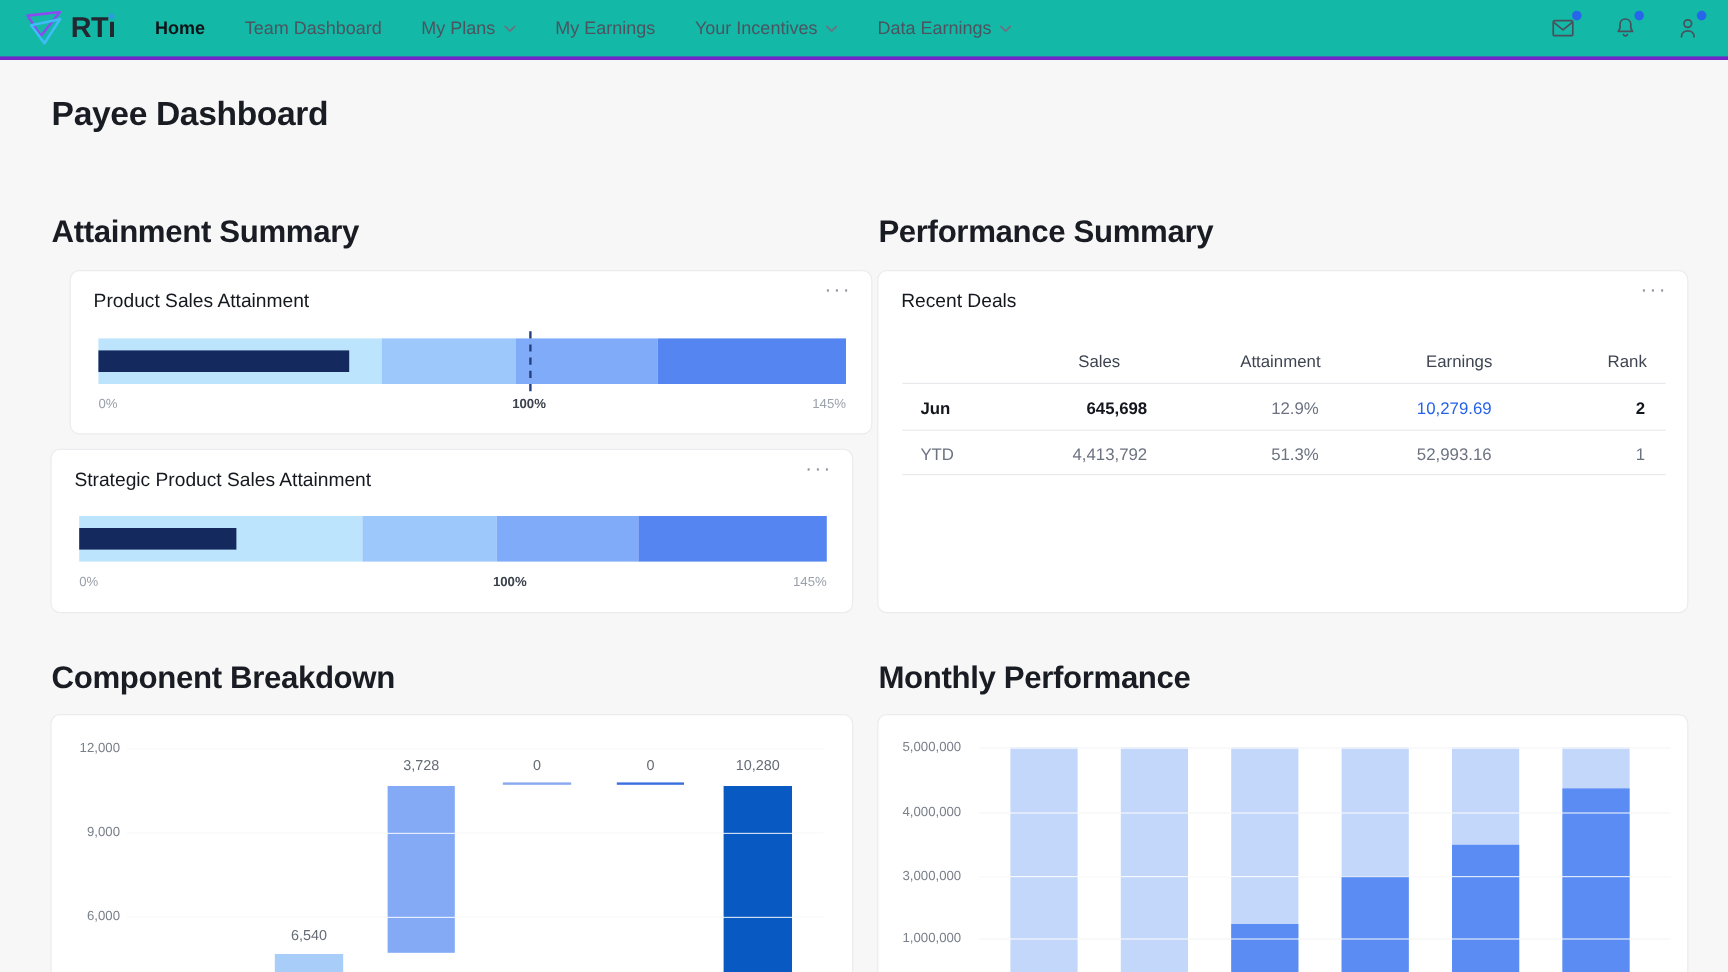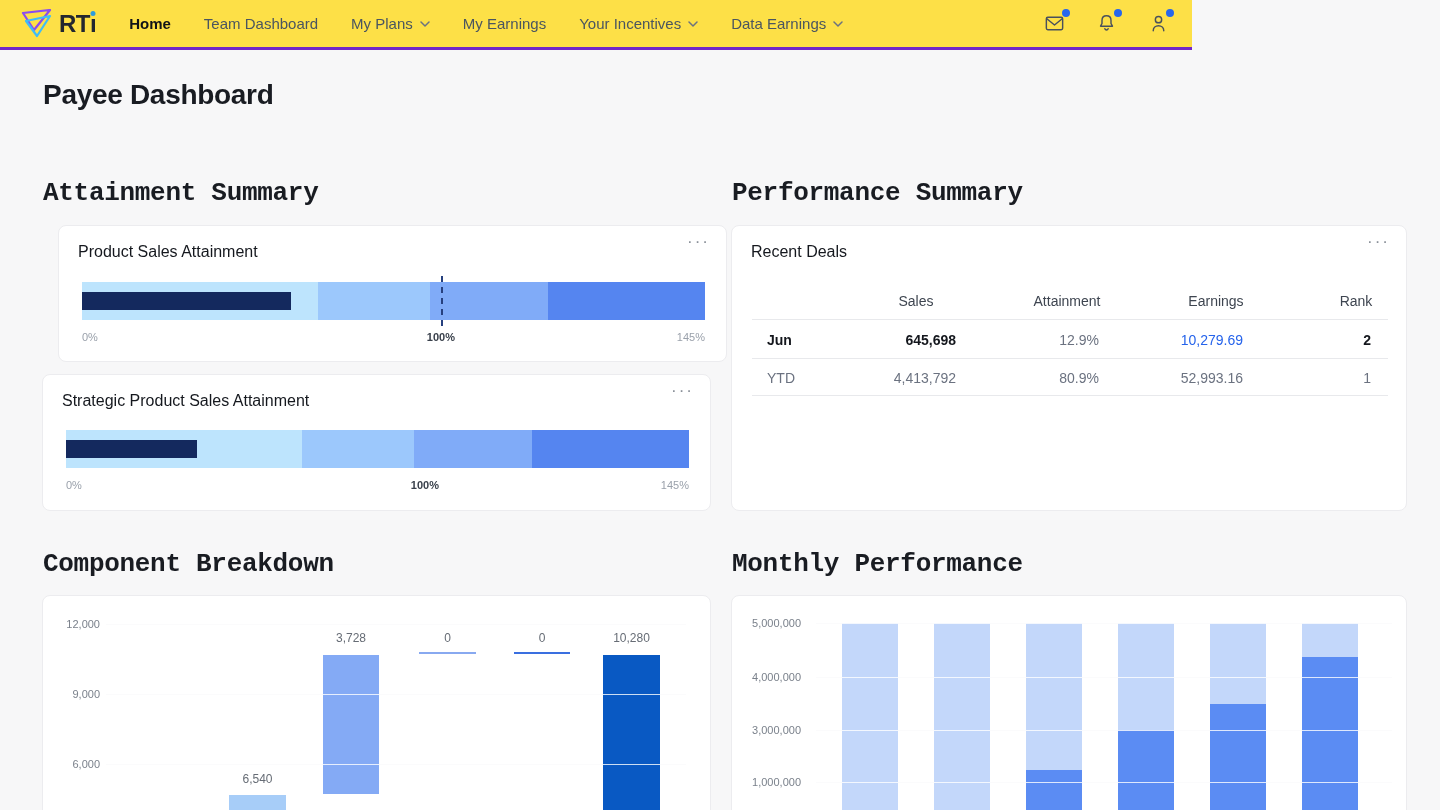--- a/index.html
+++ b/index.html
@@ -2,37 +2,37 @@
 <html><head>
 <meta charset="utf-8">
 <style>
   html,body{margin:0;padding:0;}
   body{
     width:1440px;height:810px;overflow:hidden;background:#F7F7F8;
     font-family:"Liberation Sans",sans-serif;color:#1B1F27;position:relative;
   }
   
   header{
-    position:absolute;left:0;top:0;width:1192px;height:47px;background:#fde047;
+    position:absolute;left:0;top:0;width:1440px;height:47px;background:#14b8a6;
     border-bottom:3px solid #7127C8;display:flex;align-items:center;z-index:10;
   }
   .logo{display:flex;align-items:center;gap:5px;margin-left:20px;cursor:pointer;}
   .logotext{font-size:24px;font-weight:bold;color:#23272F;letter-spacing:-0.5px;display:flex;}
   .iletter{position:relative;}
   .idot{position:absolute;left:50%;transform:translateX(-50%);top:1px;width:5px;height:5px;border-radius:50%;background:#2D9CDB;}
   nav{display:flex;align-items:center;gap:33px;margin-left:33px;}
   .nav-item{font-size:15px;color:#4A5560;display:flex;align-items:center;gap:7px;cursor:pointer;white-space:nowrap;}
   .nav-item.active{color:#101318;font-weight:bold;}
   .header-icons{margin-left:auto;margin-right:22px;display:flex;align-items:center;gap:29px;}
   .hicon{position:relative;width:23px;height:23px;cursor:pointer;}
   .hicon svg{stroke:#49505C;fill:none;stroke-width:1.5;stroke-linecap:round;stroke-linejoin:round;}
   .badge{position:absolute;top:-3px;right:-4px;width:8px;height:8px;border-radius:50%;background:#2766EB;}
   
   h1{position:absolute;left:43px;top:79px;margin:0;font-size:28px;font-weight:bold;color:#191C22;letter-spacing:-0.3px;text-align:right;}
-  .sec{position:absolute;margin:0;font-size:26px;font-weight:bold;color:#191C22;letter-spacing:-0.3px;font-family:Liberation Mono, monospace;}
+  .sec{position:absolute;margin:0;font-size:26px;font-weight:bold;color:#191C22;letter-spacing:-0.3px;}
   
   .card{position:absolute;background:#FFFFFF;border:1px solid #ECECEF;border-radius:8px;overflow:hidden;}
   .card-title{position:absolute;left:19px;top:17px;font-size:16px;color:#15181E;}
   .menu-dots{position:absolute;right:16px;top:6px;font-size:17px;color:#8A9099;letter-spacing:2px;cursor:pointer;}
   
   .bullet-track{position:absolute;left:23px;top:56px;width:623px;height:38px;display:flex;}
   .bullet-seg{height:100%;}
   .bullet-value{position:absolute;left:0;top:10px;height:18px;z-index:2;}
   .bullet-marker{position:absolute;top:-6px;height:50px;width:0;border-left:2px dashed #26407F;z-index:3;}
   .scale-labels{position:absolute;left:23px;top:105px;width:623px;height:14px;font-size:11px;color:#9AA1AB;}
@@ -162,21 +162,21 @@
       <div class="tbl-cell tbl-head" style="left: 335px; top: 67px; transform: translateX(-50%);">Attainment</div>
       <div class="tbl-cell tbl-head" style="left: 484px; top: 67px; transform: translateX(-50%);">Earnings</div>
       <div class="tbl-cell tbl-head" style="left: 624px; top: 67px; transform: translateX(-50%);">Rank</div>
       <div class="tbl-cell tbl-bold" style="left: 35px; top: 106px;">Jun</div>
       <div class="tbl-cell tbl-bold" style="left: 224px; top: 106px; transform: translateX(-100%);">645,698</div>
       <div class="tbl-cell" style="left: 367px; top: 106px; transform: translateX(-100%);">12.9%</div>
       <div class="tbl-cell tbl-link" style="left: 511px; top: 106px; transform: translateX(-100%);">10,279.69</div>
       <div class="tbl-cell tbl-bold" style="left: 639px; top: 106px; transform: translateX(-100%);">2</div>
       <div class="tbl-cell" style="left: 35px; top: 144px;">YTD</div>
       <div class="tbl-cell" style="left: 224px; top: 144px; transform: translateX(-100%);">4,413,792</div>
-      <div class="tbl-cell" style="left: 367px; top: 144px; transform: translateX(-100%);">80.9%</div>
+      <div class="tbl-cell" style="left: 367px; top: 144px; transform: translateX(-100%);">51.3%</div>
       <div class="tbl-cell" style="left: 511px; top: 144px; transform: translateX(-100%);">52,993.16</div>
       <div class="tbl-cell" style="left: 639px; top: 144px; transform: translateX(-100%);">1</div>
       <div class="tbl-divider" style="top: 93px;"></div>
       <div class="tbl-divider" style="top: 132px;"></div>
       <div class="tbl-divider" style="top: 169px;"></div>
     </div>
 </section>
 
 <section class="card" style="left:42px;top:595px;width:667px;height:290px;">
   <div class="chart" id="waterfall-chart">

